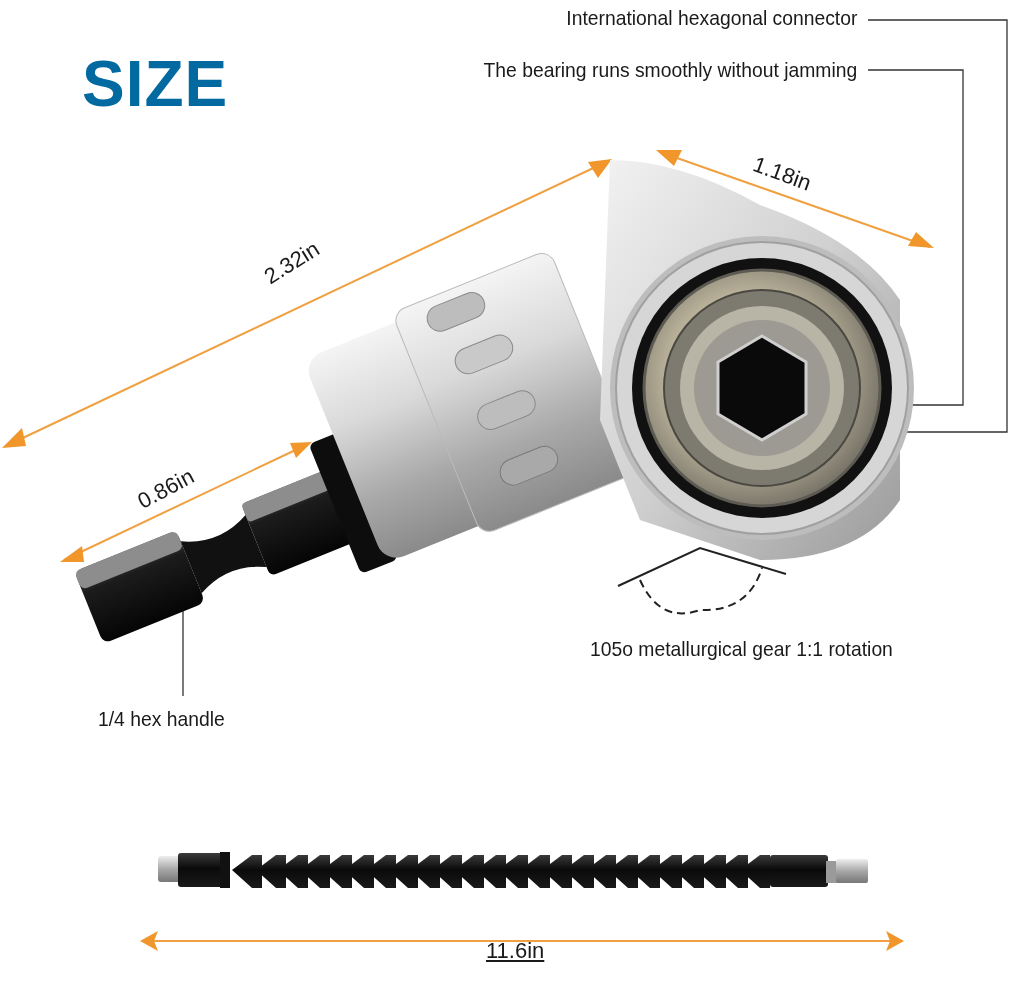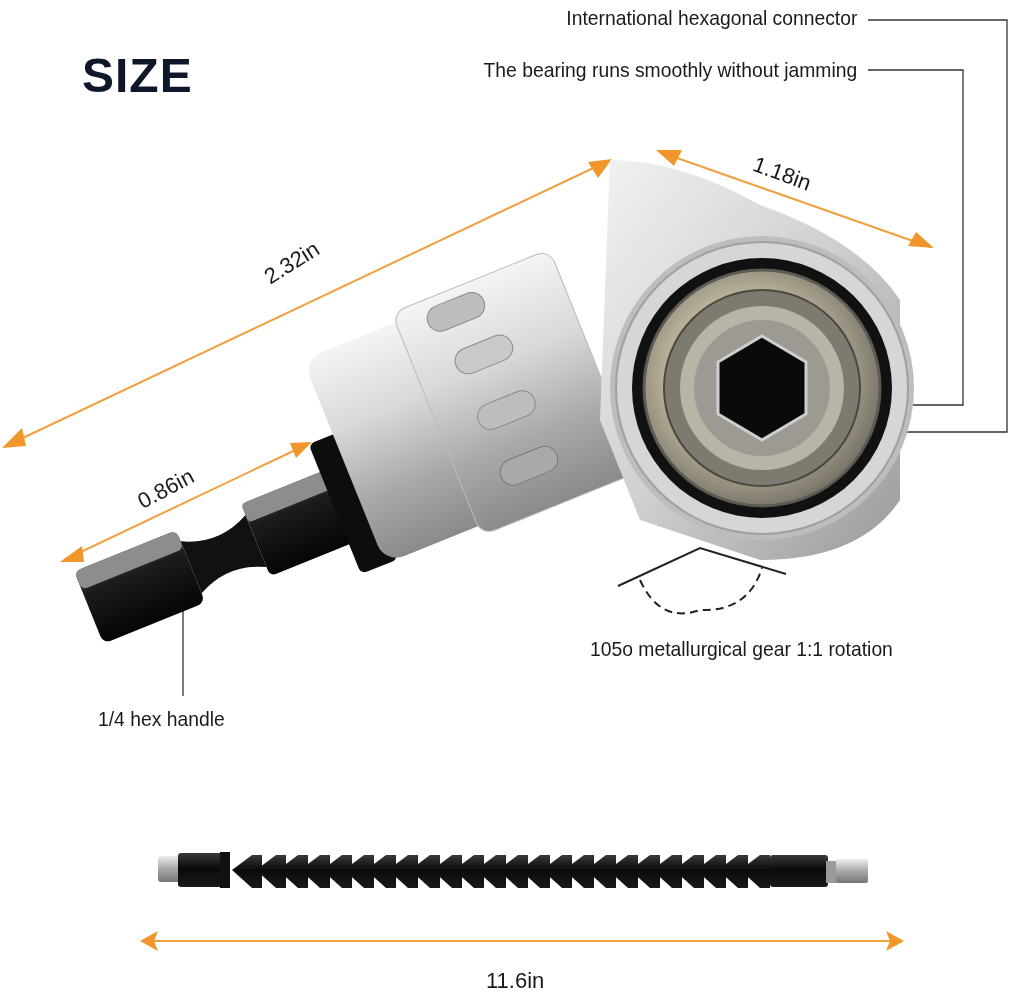--- a/index.html
+++ b/index.html
@@ -1,29 +1,29 @@
 <!DOCTYPE html>
 <html><head>
 <meta charset="utf-8">
 <style>
   html, body { margin: 0; padding: 0; background: #ffffff; }
   body { width: 1015px; height: 1000px; position: relative; overflow: hidden; font-family: "Liberation Sans", sans-serif; }
   .stage { position: absolute; left: 0; top: 0; width: 1015px; height: 1000px; }
   .txt { position: absolute; color: #1a1a1a; white-space: nowrap; font-family: "Liberation Sans", sans-serif; }
-  .title { left: 82px; top: 52px; font-size: 48px; font-weight: bold; color: #0f172a; letter-spacing: 1px; line-height: 1; }
+  .title { left: 82px; top: 52px; font-size: 64px; font-weight: bold; color: #0369a1; letter-spacing: 1px; line-height: 1; }
   .callout { font-size: 21px; line-height: 1; transform: scaleX(0.92); transform-origin: right center; }
   .c1 { right: 158px; top: 7px; }
   .c2 { right: 158px; top: 59px; }
   .c3 { left: 590px; top: 638px; transform-origin: left center; }
   .c4 { left: 98px; top: 708px; transform-origin: left center; }
   .dim { font-size: 22px; line-height: 1; transform-origin: center center; }
   .d-232 { left: 262px; top: 252px; transform: rotate(-32deg); }
   .d-118 { left: 752px; top: 163px; transform: rotate(20deg); }
   .d-086 { left: 136px; top: 478px; transform: rotate(-28deg); }
-  .d-116 { left: 486px; top: 970px; }
+  .d-116 { left: 486px; top: 940px; text-decoration: underline; }
   svg { position: absolute; left: 0; top: 0; }
 </style>
 </head>
 <body>
 
 <div class="stage">
 
   <svg width="1015" height="1000" viewBox="0 0 1015 1000">
     <defs>
       <linearGradient id="metalBody" x1="0" y1="0" x2="0" y2="1">

